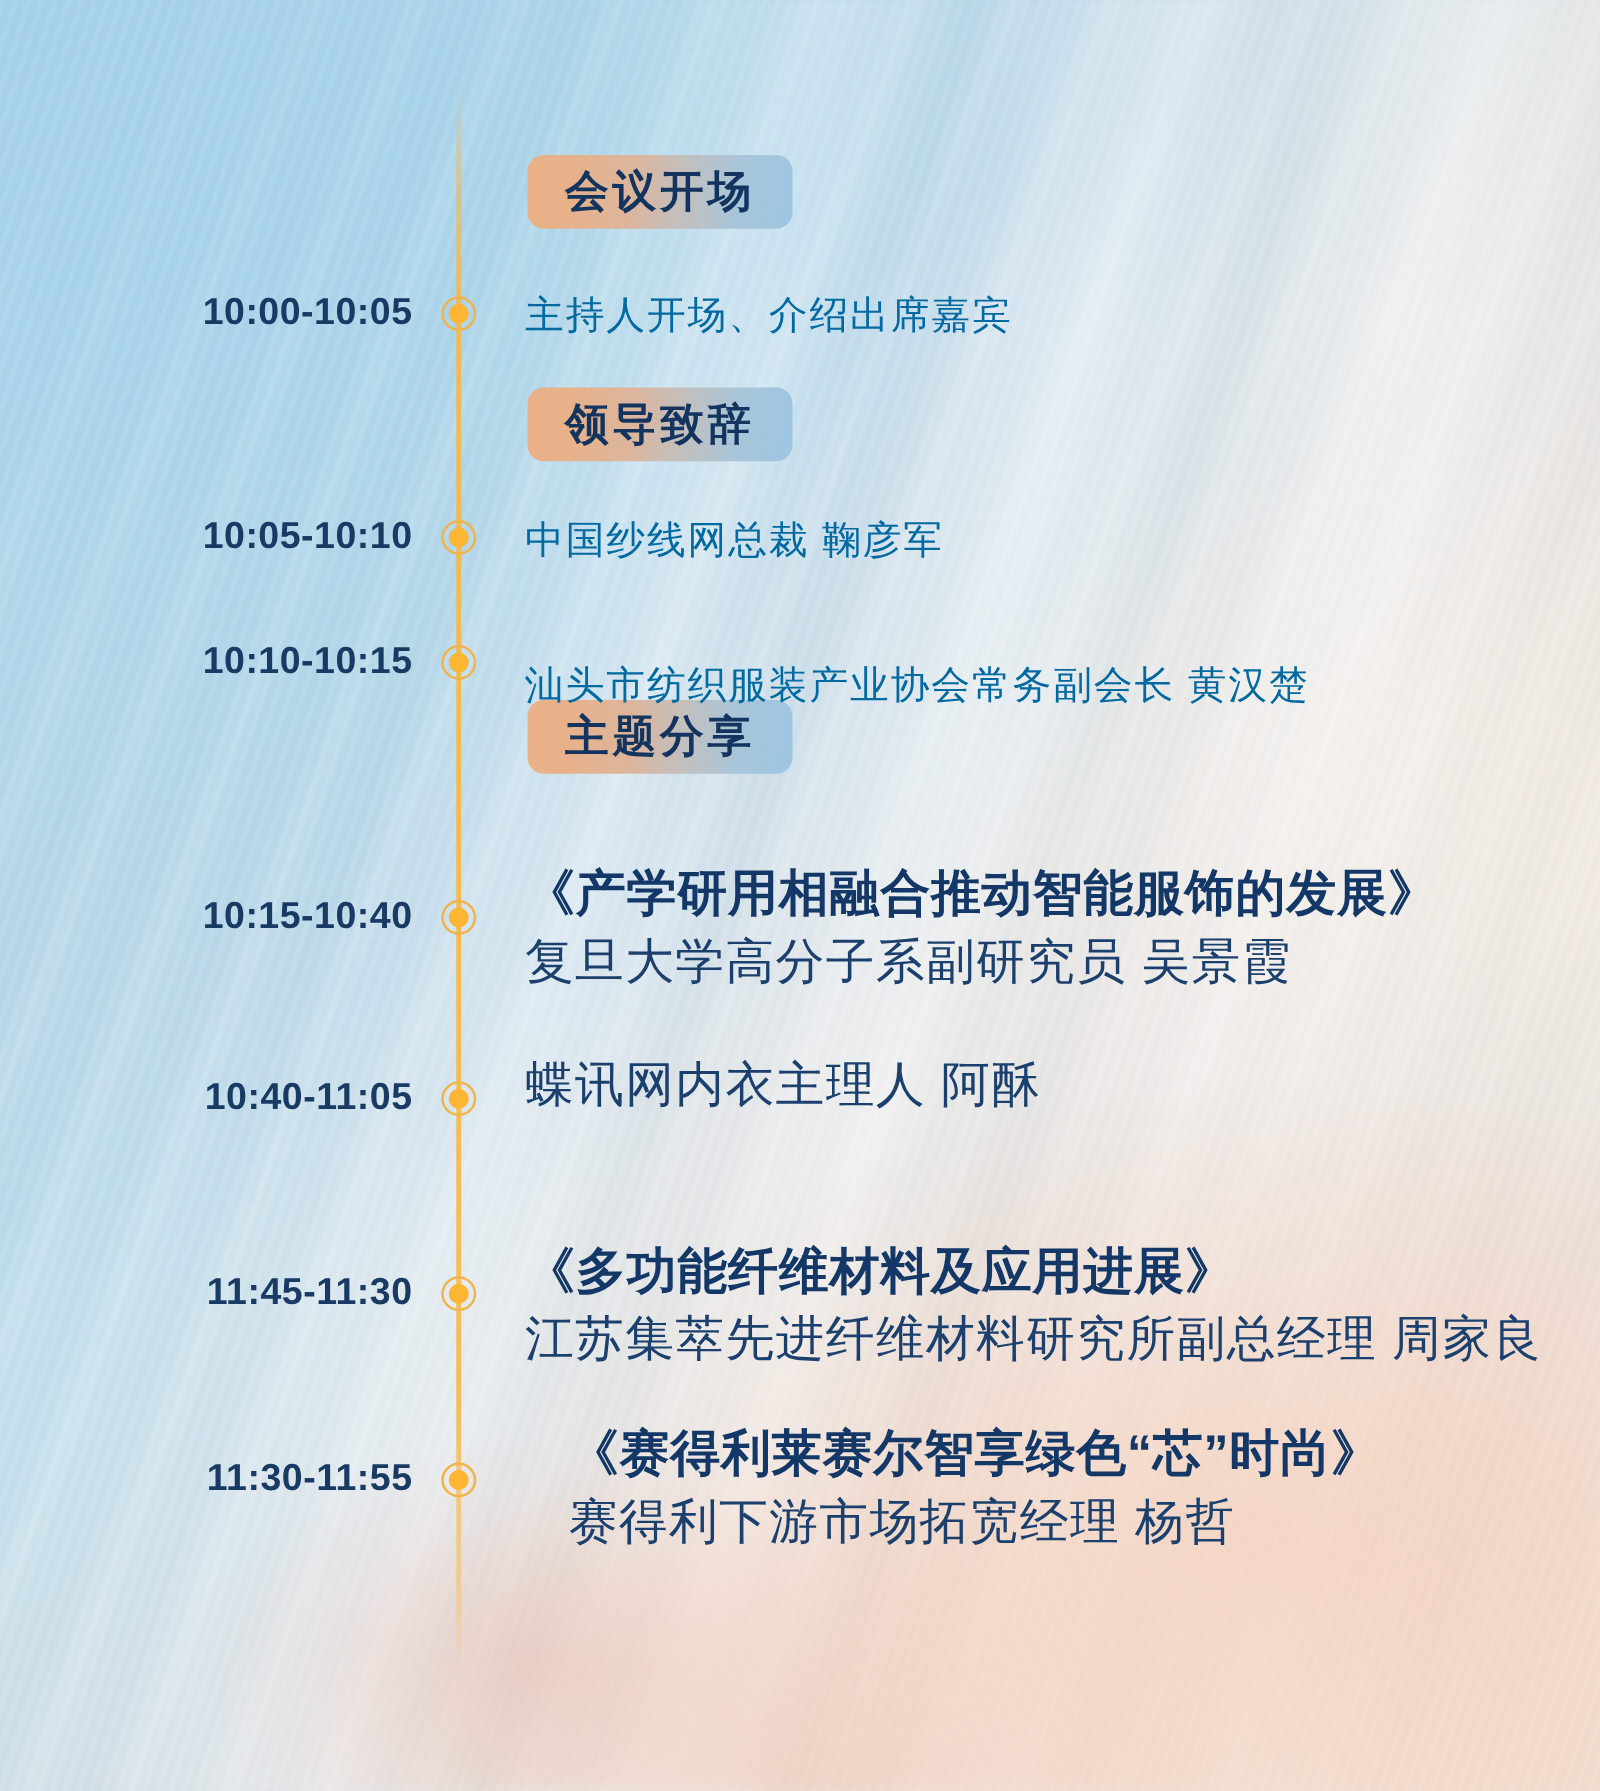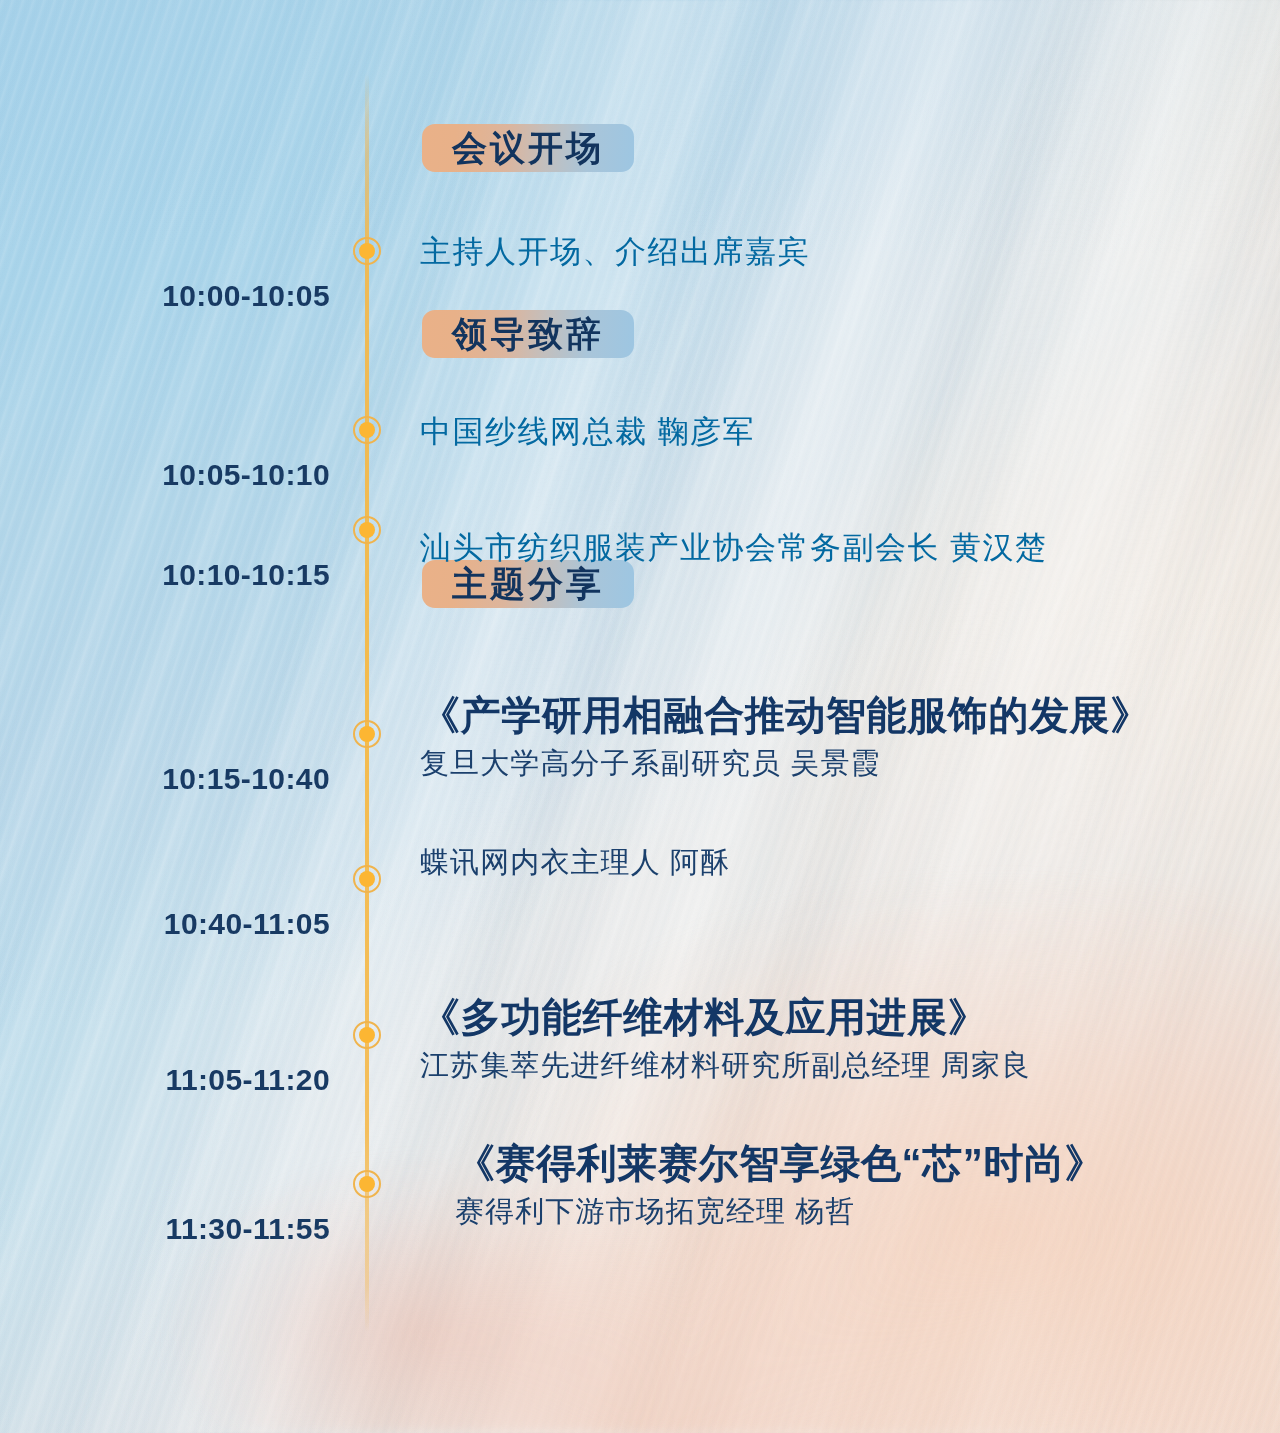--- a/index.html
+++ b/index.html
@@ -87,21 +87,21 @@
        rgba(244,190,92,1) 84%,
        rgba(244,195,110,.55) 96%,
        rgba(244,198,120,0) 100%);
   }
 
   
   .stage{position:absolute;inset:0;}
 
   .badge{
     position:absolute;left:422px;
-    height:48px;
+    height:59px;
     border-radius:13px;
     display:flex;align-items:center;justify-content:center;
     padding:0 30px;
     box-sizing:border-box;
     background:linear-gradient(95deg,#eab188 0%,#e8b189 16%,#dcb59d 40%,#c3bfbd 58%,#a9c5d9 78%,#9dc6e2 100%);
     color:#12345e;
     font-size:35px;
     font-weight:700;
     letter-spacing:3px;
     white-space:nowrap;
@@ -109,21 +109,20 @@
 
   .time{
     position:absolute;
     width:230px;left:100px;
     text-align:right;
     color:#183a63;
     font-size:30px;
     font-weight:700;
     letter-spacing:.4px;
     white-space:nowrap;
-    margin-top:46px;
   }
 
   .dot{
     position:absolute;left:351px;
     width:32px;height:32px;
   }
   .dot .ring{
     position:absolute;left:2px;top:2px;width:28px;height:28px;
     border-radius:50%;
     border:2.5px solid #f0b44d;
@@ -146,21 +145,21 @@
   .entry-title{
     color:#133766;
     font-size:40px;
     font-weight:700;
     letter-spacing:.6px;
     white-space:nowrap;
     line-height:1.18;
   }
   .entry-speaker{
     color:#1b406d;
-    font-size:29px;
+    font-size:39px;
     font-weight:400;
     letter-spacing:1.1px;
     white-space:nowrap;
     line-height:1.3;
     margin-top:6px;
   }
 </style>
 </head>
 <body>
 
@@ -211,21 +210,21 @@
       <div class="entry-speaker">复旦大学高分子系副研究员 吴景霞</div>
     </div>
     <div class="time" style="top: 861px;">10:40-11:05</div>
     <div class="dot" style="top: 863px;">
       <span class="ring"></span>
       <span class="core"></span>
     </div>
     <div class="entry" style="top: 838px;">
       <div class="entry-speaker">蝶讯网内衣主理人 阿酥</div>
     </div>
-    <div class="time" style="top: 1017px;">11:05-11:20</div>
+    <div class="time" style="top: 1017px;">11:45-11:30</div>
     <div class="dot" style="top: 1019px;">
       <span class="ring"></span>
       <span class="core"></span>
     </div>
     <div class="entry" style="top: 994px;">
       <div class="entry-title">《多功能纤维材料及应用进展》</div>
       <div class="entry-speaker">江苏集萃先进纤维材料研究所副总经理 周家良</div>
     </div>
     <div class="time" style="top: 1166px;">11:30-11:55</div>
     <div class="dot" style="top: 1168px;">

